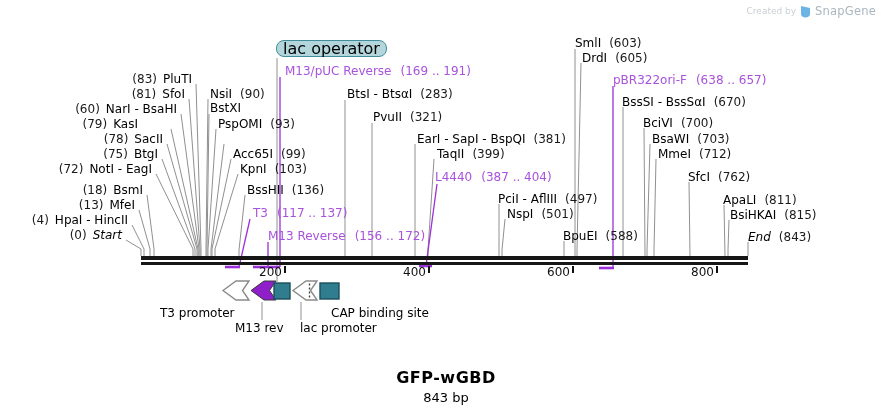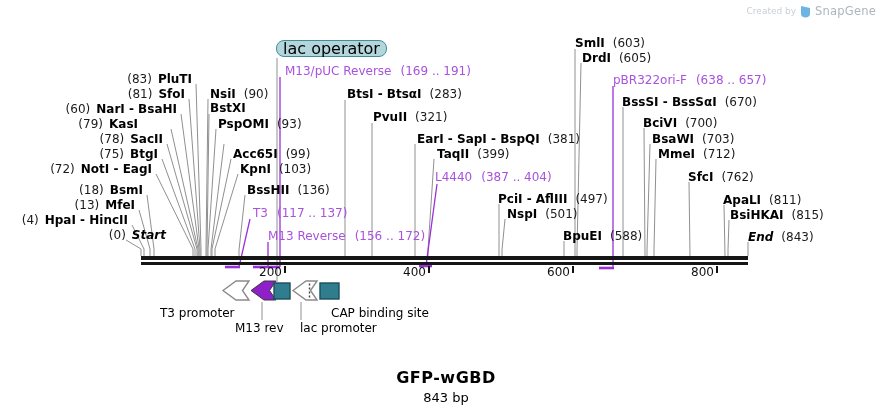--- a/index.html
+++ b/index.html
@@ -2,21 +2,21 @@
 <html><head>
 <meta charset="utf-8">
 <style>
   html,body{margin:0;padding:0;background:#fff;}
   .canvas{
     position:relative;width:892px;height:411px;background:#ffffff;overflow:hidden;
     font-family:"DejaVu Sans","Liberation Sans",sans-serif;font-size:12px;color:#000;
   }
   .lines-layer{position:absolute;left:0;top:0;}
   .lbl{position:absolute;white-space:nowrap;line-height:14px;}
-  .nm{font-weight:bold;color:#000;}
+  .nm{font-weight:normal;color:#000;}
   .pos{color:#1a1a1a;}
   .pos.after{margin-left:8px;}
   .pos.before{margin-right:6px;}
   .it{font-style:italic;}
   .primer{position:absolute;white-space:nowrap;line-height:14px;color:#a852dd;}
   .prange{margin-left:9px;}
   .lacop{
     position:absolute;left:276px;top:40px;height:15px;padding:0 6px;
     background:#b3d6dc;border:1.5px solid #418d9c;border-radius:8px;
     line-height:15px;color:#000;font-size:16px;
@@ -112,21 +112,21 @@
   </svg>
 
   <div class="watermark">
     <span class="wm-small">Created by</span>
     <svg width="11" height="13" viewBox="0 0 11 13">
       <path d="M1,1 L10,3 L10,9 C10,11 8,12.5 5.5,12.5 C3,12.5 1,11 1,9 Z" fill="#6cb4e4"></path>
     </svg>
     <span class="wm-brand">SnapGene</span>
   </div>
 
-  <div class="lbl" style="right:726px;top:228px"><span class="pos before">(0)</span><span class="nm it">Start</span></div>
+  <div class="lbl" style="right:770px;top:228px"><span class="pos before">(0)</span><span class="nm it">Start</span></div>
   <div class="lbl" style="right:764px;top:213px"><span class="pos before">(4)</span><span class="nm">HpaI - HincII</span></div>
   <div class="lbl" style="right:757px;top:198px"><span class="pos before">(13)</span><span class="nm">MfeI</span></div>
   <div class="lbl" style="right:749px;top:183px"><span class="pos before">(18)</span><span class="nm">BsmI</span></div>
   <div class="lbl" style="right:740px;top:162px"><span class="pos before">(72)</span><span class="nm">NotI - EagI</span></div>
   <div class="lbl" style="right:734px;top:147px"><span class="pos before">(75)</span><span class="nm">BtgI</span></div>
   <div class="lbl" style="right:729px;top:132px"><span class="pos before">(78)</span><span class="nm">SacII</span></div>
   <div class="lbl" style="right:754px;top:117px"><span class="pos before">(79)</span><span class="nm">KasI</span></div>
   <div class="lbl" style="right:715px;top:102px"><span class="pos before">(60)</span><span class="nm">NarI - BsaHI</span></div>
   <div class="lbl" style="right:707px;top:87px"><span class="pos before">(81)</span><span class="nm">SfoI</span></div>
   <div class="lbl" style="right:700px;top:72px"><span class="pos before">(83)</span><span class="nm">PluTI</span></div>

